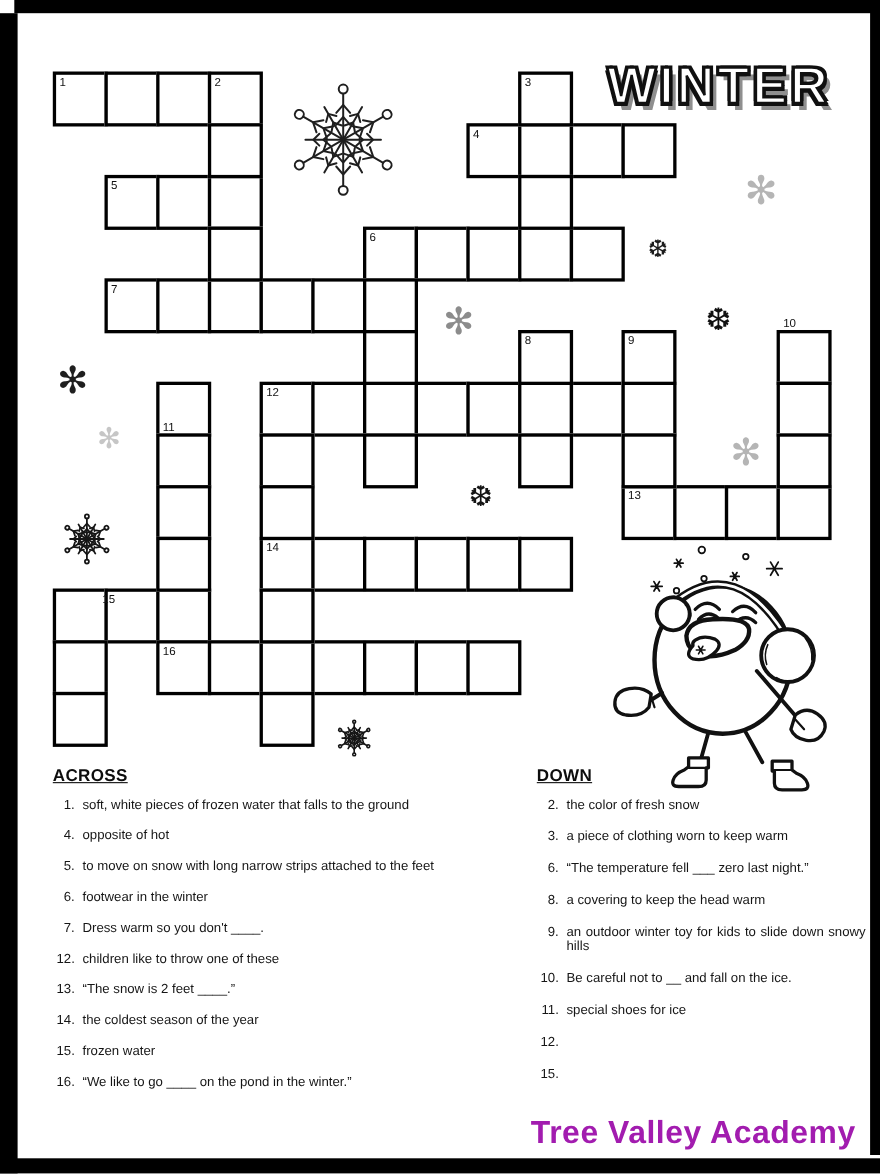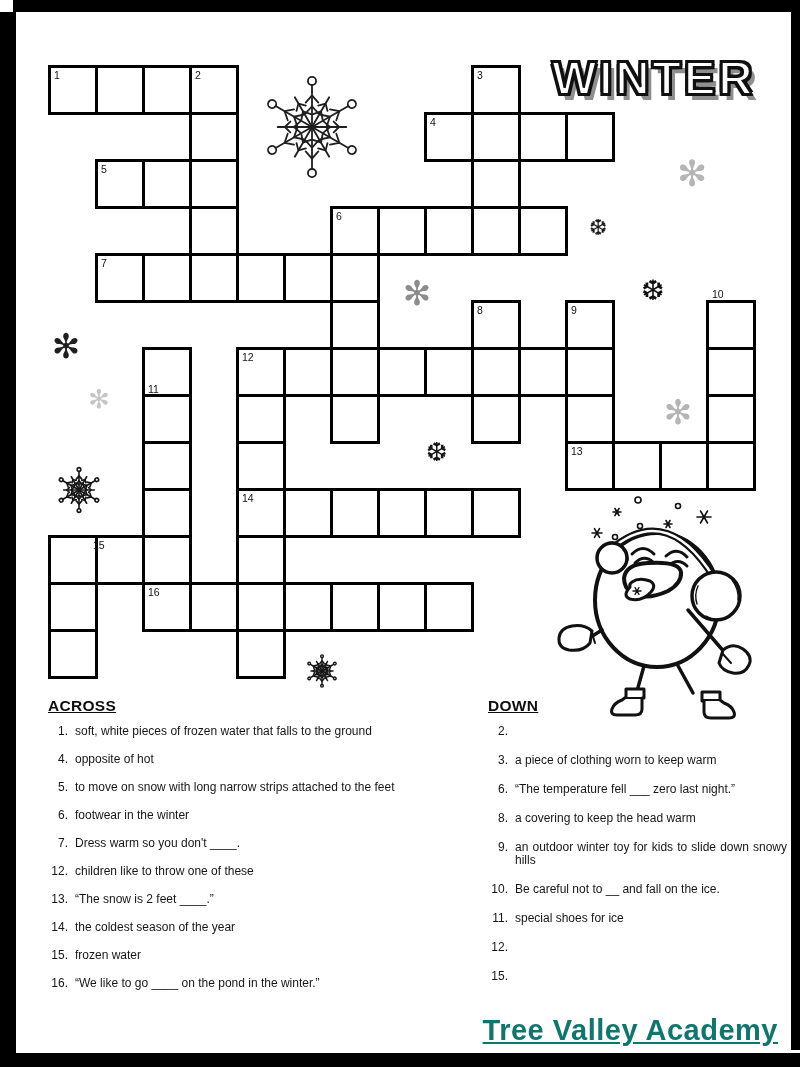--- a/index.html
+++ b/index.html
@@ -286,20 +286,21 @@
           <span class="txt">“We like to go ____ on the pond in the winter.”</span>
         </li>
       </ul>
   </div>
 
   <div class="clues down-col">
     <h2>DOWN</h2>
     <ul id="down-list">
         <li>
           <span class="num">2.</span>
+          <span class="txt">the color of fresh snow</span>
         </li>
         <li>
           <span class="num">3.</span>
           <span class="txt">a piece of clothing worn to keep warm</span>
         </li>
         <li>
           <span class="num">6.</span>
           <span class="txt">“The temperature fell ___ zero last night.”</span>
         </li>
         <li>
@@ -320,15 +321,15 @@
         </li>
         <li>
           <span class="num">12.</span>
         </li>
         <li>
           <span class="num">15.</span>
         </li>
       </ul>
   </div>
 
-  <div class="brand" style="color: #0f766e; text-decoration: underline;">Tree Valley Academy</div>
+  <div class="brand" style="color: #a21caf;">Tree Valley Academy</div>
 
 </div>
 
 </body></html>

